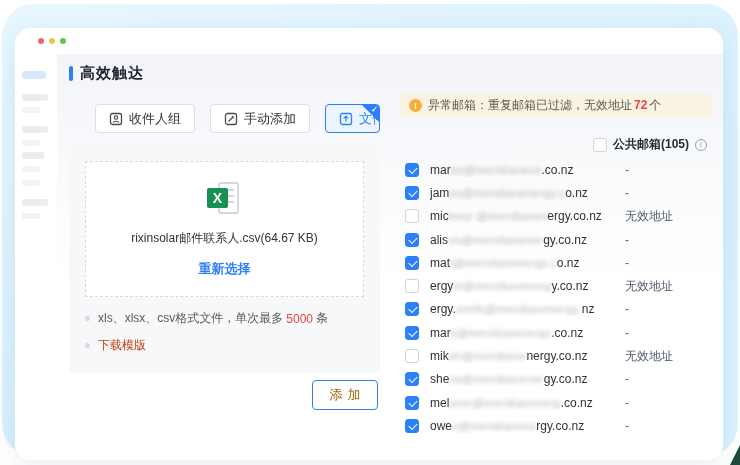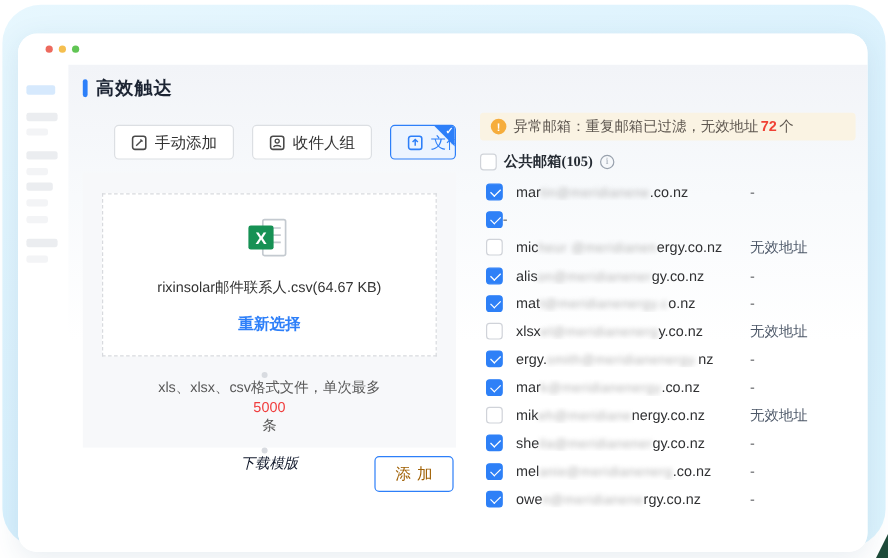--- a/index.html
+++ b/index.html
@@ -45,39 +45,39 @@
   .tab .ticon { display:inline-flex; }
   .corner { position:absolute; top:0; right:0; width:0; height:0;
     border-top:17px solid #2d7ff9; border-left:17px solid transparent; }
   .corner-check { position:absolute; top:0px; right:1px; color:#fff; font-size:8px; font-weight:700; }
 
   .upload-panel { margin-top:11px; width:311px; height:229px; background:#f7f8fa; padding:17px 16px 0; }
   .dashed-box { background:#fff; border:1px dashed #d8dade; height:136px;
     display:flex; flex-direction:column; align-items:center; justify-content:center; }
   .file-name { font-size:12px; color:#333; margin-top:10px; }
   .reselect { font-size:13px; font-weight:700; color:#2d7ff9; margin-top:13px; cursor:pointer; }
-  .tip-row { display:flex; align-items:center; margin-top:13px; font-size:12px; color:#595959;flex-direction:column; }
+  .tip-row { display:flex; align-items:center; margin-top:13px; font-size:12px; color:#595959; }
   .tip-row + .tip-row { margin-top:10px; }
   .bullet { width:5px; height:5px; border-radius:50%; background:#d8dbe0; margin-right:8px; flex-shrink:0; }
   .red-num { color:#f03e3e; margin:0 3px; }
-  .tpl-link { color:#0f172a; cursor:pointer;font-style:italic; }
+  .tpl-link { color:#c2410c; cursor:pointer; }
 
   .add-row { display:flex; justify-content:flex-end; margin-top:7px; padding-right:2px; }
   .add-btn { width:66px; height:30px; background:#fff; border:1px solid #2d7ff9; border-radius:4px;
     color:#a16207; font-size:13px; letter-spacing:5px; text-indent:5px; cursor:pointer;
     display:flex; align-items:center; justify-content:center; }
 
   .warning-banner { margin-top:12px; height:23px; background:#faf3e3; border-radius:3px;
     display:flex; align-items:center; padding:0 9px; gap:6px; }
   .warn-icon { width:13px; height:13px; border-radius:50%; background:#f6ad3c; color:#fff;
     font-size:9px; font-weight:700; display:flex; align-items:center; justify-content:center; flex-shrink:0; }
   .warn-text { font-size:12px; color:#5e5750; white-space:nowrap; }
   .warn-count { color:#f04134; font-weight:600; margin:0 2px; }
 
-  .public-row { display:flex; align-items:center; gap:6px; margin-top:9px; padding-right:6px;font-family:Liberation Serif, serif; }
+  .public-row { display:flex; justify-content:flex-end; align-items:center; gap:6px; margin-top:19px; padding-right:6px; }
   .checkbox { width:14px; height:14px; border:1px solid #d0d3d9; border-radius:3px; background:#fff;
     flex-shrink:0; cursor:pointer; }
   .checkbox.checked { background:#2e80f7; border-color:#2e80f7; position:relative; }
   .checkbox.checked::after { content:""; position:absolute; left:3px; top:3px; width:7px; height:4px;
     border-left:1.8px solid #fff; border-bottom:1.8px solid #fff; transform:rotate(-45deg); }
   .public-label { font-size:12px; font-weight:600; color:#252b33; }
   .info-icon { width:12px; height:12px; border:1px solid #98a1ad; border-radius:50%; color:#98a1ad;
     font-size:8px; display:flex; align-items:center; justify-content:center; cursor:pointer; font-style:normal; }
 
   .email-list { margin-top:5px; }
@@ -123,34 +123,34 @@
       </div>
 
       <div class="content-row">
 
         <div class="left-col">
           <div class="tab-row">
             <button class="tab">
               <span class="ticon">
                 <svg width="14" height="14" viewBox="0 0 14 14">
                     <rect x="1.5" y="1.5" width="11" height="11" rx="2" fill="none" stroke="#4a4a4a" stroke-width="1.3"></rect>
-                    <path d="M4.5 9.5 L9 5 M8 4.2 L9.8 6" fill="none" stroke="#4a4a4a" stroke-width="1.2"></path>
+                    <circle cx="7" cy="5.6" r="1.7" fill="none" stroke="#4a4a4a" stroke-width="1.1"></circle>
+                    <path d="M4 10.6 c0.6-1.8 5.4-1.8 6 0" fill="none" stroke="#4a4a4a" stroke-width="1.1"></path>
                   </svg>
               </span>
-              <span>手动添加</span>
+              <span>收件人组</span>
             </button>
             <button class="tab">
               <span class="ticon">
                 <svg width="14" height="14" viewBox="0 0 14 14">
                     <rect x="1.5" y="1.5" width="11" height="11" rx="2" fill="none" stroke="#4a4a4a" stroke-width="1.3"></rect>
-                    <circle cx="7" cy="5.6" r="1.7" fill="none" stroke="#4a4a4a" stroke-width="1.1"></circle>
-                    <path d="M4 10.6 c0.6-1.8 5.4-1.8 6 0" fill="none" stroke="#4a4a4a" stroke-width="1.1"></path>
+                    <path d="M4.5 9.5 L9 5 M8 4.2 L9.8 6" fill="none" stroke="#4a4a4a" stroke-width="1.2"></path>
                   </svg>
               </span>
-              <span>收件人组</span>
+              <span>手动添加</span>
             </button>
             <button class="tab selected">
               <span class="ticon">
                 <svg width="14" height="14" viewBox="0 0 14 14">
                     <rect x="1.5" y="1.5" width="11" height="11" rx="2" fill="none" stroke="#2d7ff9" stroke-width="1.3"></rect>
                     <path d="M7 9.5 V4.5 M4.8 6.4 L7 4.2 L9.2 6.4" fill="none" stroke="#2d7ff9" stroke-width="1.2"></path>
                   </svg>
               </span>
               <span>文件导入</span>
               <span class="corner"></span>
@@ -206,20 +206,21 @@
 
           <div class="email-list">
   <div class="email-row">
     <span class="checkbox checked"></span>
     <span class="email"><span class="em-prefix">mar</span><span class="em-blur">tin@meridianene</span><span class="em-suffix">.co.nz</span></span>
     <span class="status">-</span>
   </div>
 
   <div class="email-row">
     <span class="checkbox checked"></span>
+    <span class="email"><span class="em-prefix">jam</span><span class="em-blur">es@meridianenergy.c</span><span class="em-suffix">o.nz</span></span>
     <span class="status">-</span>
   </div>
 
   <div class="email-row">
     <span class="checkbox"></span>
     <span class="email"><span class="em-prefix">mic</span><span class="em-blur">heur @meridianen</span><span class="em-suffix">ergy.co.nz</span></span>
     <span class="status invalid">无效地址</span>
   </div>
 
   <div class="email-row">
@@ -229,21 +230,21 @@
   </div>
 
   <div class="email-row">
     <span class="checkbox checked"></span>
     <span class="email"><span class="em-prefix">mat</span><span class="em-blur">t@meridianenergy.c</span><span class="em-suffix">o.nz</span></span>
     <span class="status">-</span>
   </div>
 
   <div class="email-row">
     <span class="checkbox"></span>
-    <span class="email"><span class="em-prefix">xlsx</span><span class="em-blur">el@meridianenerg</span><span class="em-suffix">y.co.nz</span></span>
+    <span class="email"><span class="em-prefix">ergy</span><span class="em-blur">el@meridianenerg</span><span class="em-suffix">y.co.nz</span></span>
     <span class="status invalid">无效地址</span>
   </div>
 
   <div class="email-row">
     <span class="checkbox checked"></span>
     <span class="email"><span class="em-prefix">ergy.</span><span class="em-blur">smith@meridianenergy.</span><span class="em-suffix">nz</span></span>
     <span class="status">-</span>
   </div>
 
   <div class="email-row">

